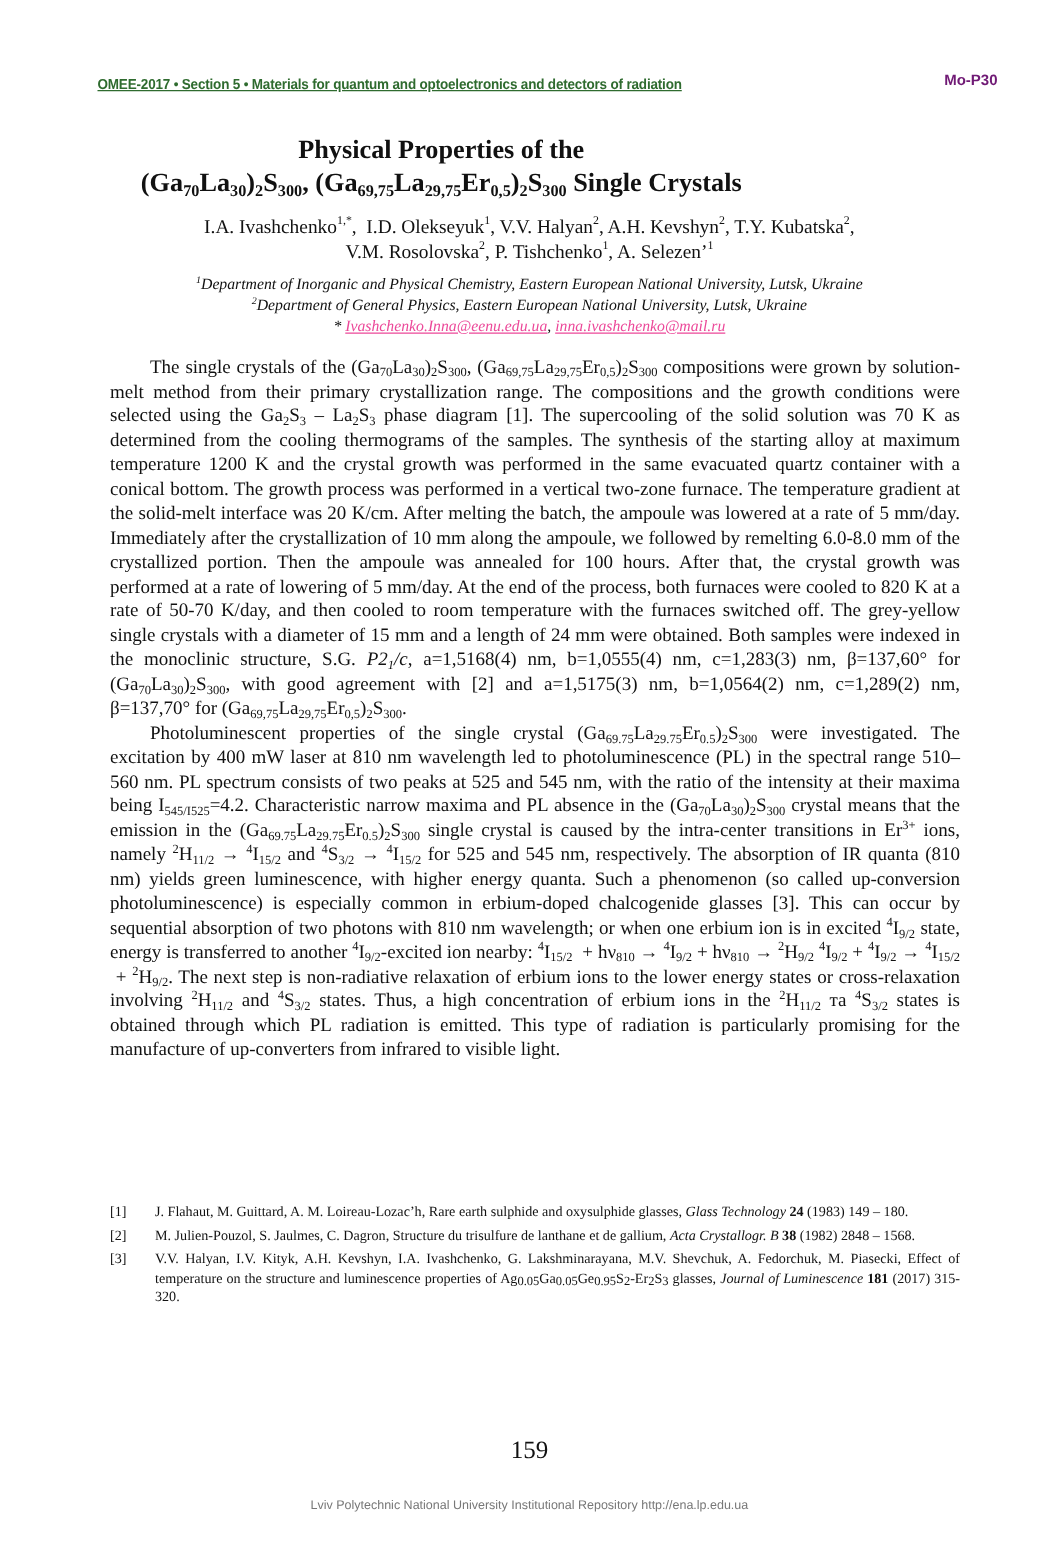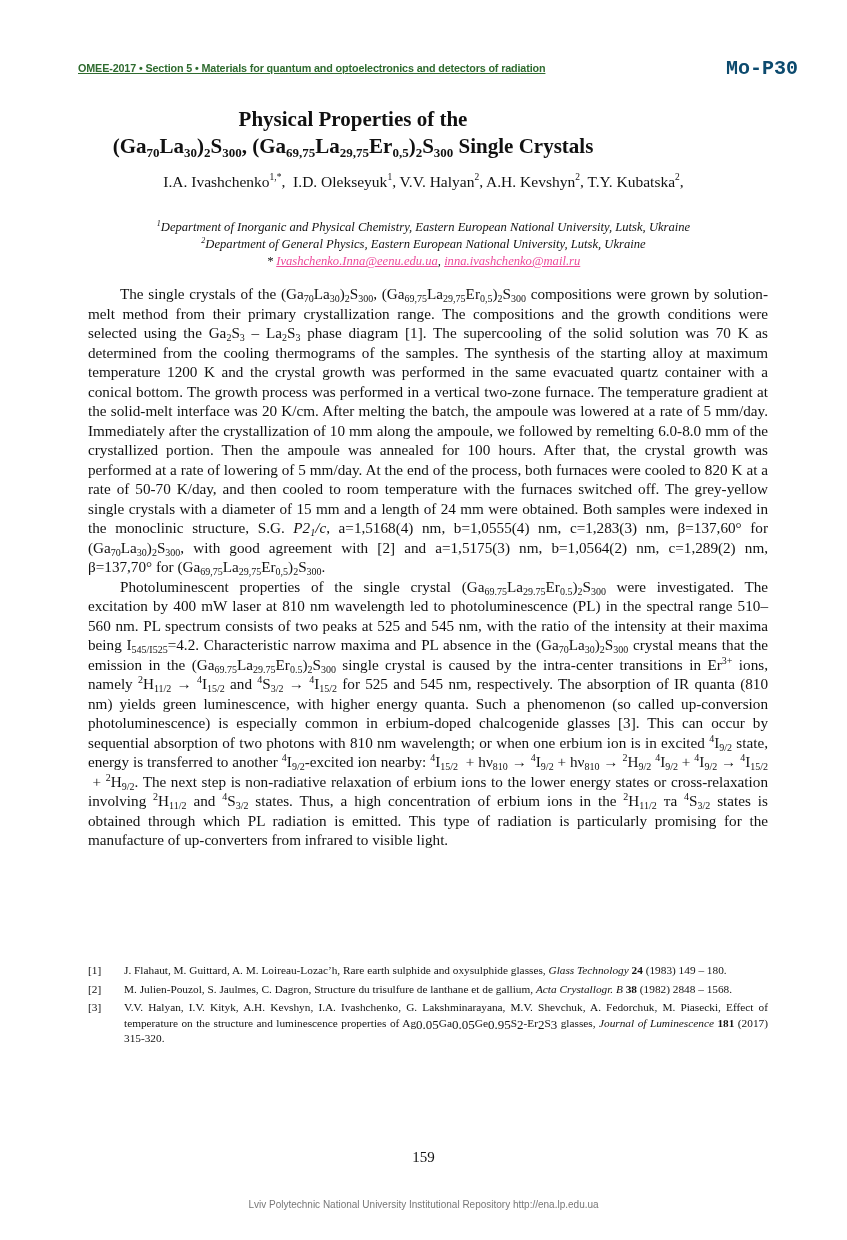--- a/index.html
+++ b/index.html
@@ -2,44 +2,44 @@
 <html><head>
 <meta charset="utf-8">
 <style>
   html, body { margin: 0; padding: 0; background: #ffffff; }
   body { width: 847px; height: 1240px; position: relative; overflow: hidden;
          font-family: "Liberation Serif", serif; color: #111; }
   .header { position: absolute; top: 57px; left: 78px; width: 720px; height: 22px; }
   .header-left { position: absolute; left: 0; top: 4px; font-family: "Liberation Sans", sans-serif;
                  font-size: 11.6px; font-weight: bold; color: #2f6b2f; text-decoration: underline;
                  letter-spacing: -0.15px; white-space: nowrap; transform: scaleX(0.93); transform-origin: left top; }
-  .header-right { position: absolute; right: 0; top: 0; font-family: Liberation Mono, monospace;
-                  font-size: 20px; font-weight: bold; color: #0c4a6e; white-space: nowrap; }
+  .header-right { position: absolute; right: 0; top: 0; font-family: Liberation Sans, sans-serif;
+                  font-size: 12px; font-weight: bold; color: #701a75; white-space: nowrap; }
   .title { position: absolute; top: 106px; left: 0; width: 706px; text-align: center;
            font-weight: bold; font-size: 21px; line-height: 27px; }
   .title sub { font-size: 13px; vertical-align: -4px; line-height: 0; }
   .authors { position: absolute; top: 172px; left: 0; width: 847px; text-align: center;
              font-size: 15.5px; line-height: 20px; }
   .authors sup { font-size: 9.5px; vertical-align: 7px; line-height: 0; }
   .authors .u { }
   .affil { position: absolute; top: 219px; left: 0; width: 847px; text-align: center;
            font-size: 12.6px; line-height: 17px; font-style: italic; }
   .affil sup { font-size: 8px; vertical-align: 5px; line-height: 0; }
   .affil a { color: #ec4899; text-decoration: underline; }
   .body { position: absolute; top: 284px; left: 88px; width: 680px; font-size: 15.2px;
           line-height: 19.5px; text-align: justify; }
   .body p { margin: 0; text-indent: 32px; }
   .body sub { font-size: 10px; vertical-align: -3px; line-height: 0; }
   .body sup { font-size: 10px; vertical-align: 6px; line-height: 0; }
   .refs { position: absolute; top: 963px; left: 88px; width: 680px; font-size: 11.3px;
           line-height: 15.6px; text-align: justify; }
   .ref { position: relative; padding-left: 36px; margin-bottom: 3px; }
   .ref .num { position: absolute; left: 0; top: 0; }
-  .refs sub { font-size: 13px; vertical-align: -2px; line-height: 0; }
-  .page-num { position: absolute; top: 1149px; left: 0; width: 847px; text-align: center; font-size: 15px; }
+  .refs sub { font-size: 10px; vertical-align: -2px; line-height: 0; }
+  .page-num { position: absolute; top: 1149px; left: 0; width: 847px; text-align: center; font-size: 20px; }
   .footer { position: absolute; top: 1199px; left: 0; width: 847px; text-align: center;
             font-family: "Liberation Sans", sans-serif; font-size: 10px; color: #777; }
 </style>
 </head>
 <body>
 
 <div class="header">
   <span class="header-left">OMEE-2017 • Section 5 • Materials for quantum and optoelectronics and detectors of radiation</span>
   <span class="header-right">Mo-P30</span>
 </div>
@@ -51,20 +51,25 @@
   </div>
 </div>
 
 <div class="authors">
   <div>
     <span class="u"><span>I.A. Ivashchenko</span><sup>1,*</sup></span>,&nbsp;
     <span><span>I.D. Olekseyuk</span><sup>1</sup></span>,
     <span><span>V.V. Halyan</span><sup>2</sup></span>,
     <span><span>A.H. Kevshyn</span><sup>2</sup></span>,
     <span><span>T.Y. Kubatska</span><sup>2</sup></span>,
+  </div>
+  <div>
+    <span><span>V.M. Rosolovska</span><sup>2</sup></span>,
+    <span><span>P. Tishchenko</span><sup>1</sup></span>,
+    <span><span>A. Selezen’</span><sup>1</sup></span>
   </div>
 </div>
 
 <div class="affil">
   <div><sup>1</sup><span>Department of Inorganic and Physical Chemistry, Eastern European National University, Lutsk, Ukraine</span></div>
   <div><sup>2</sup><span>Department of General Physics, Eastern European National University, Lutsk, Ukraine</span></div>
   <div><span>* </span><a>Ivashchenko.Inna@eenu.edu.ua</a>, <a>inna.ivashchenko@mail.ru</a></div>
 </div>
 
 <div class="body">

